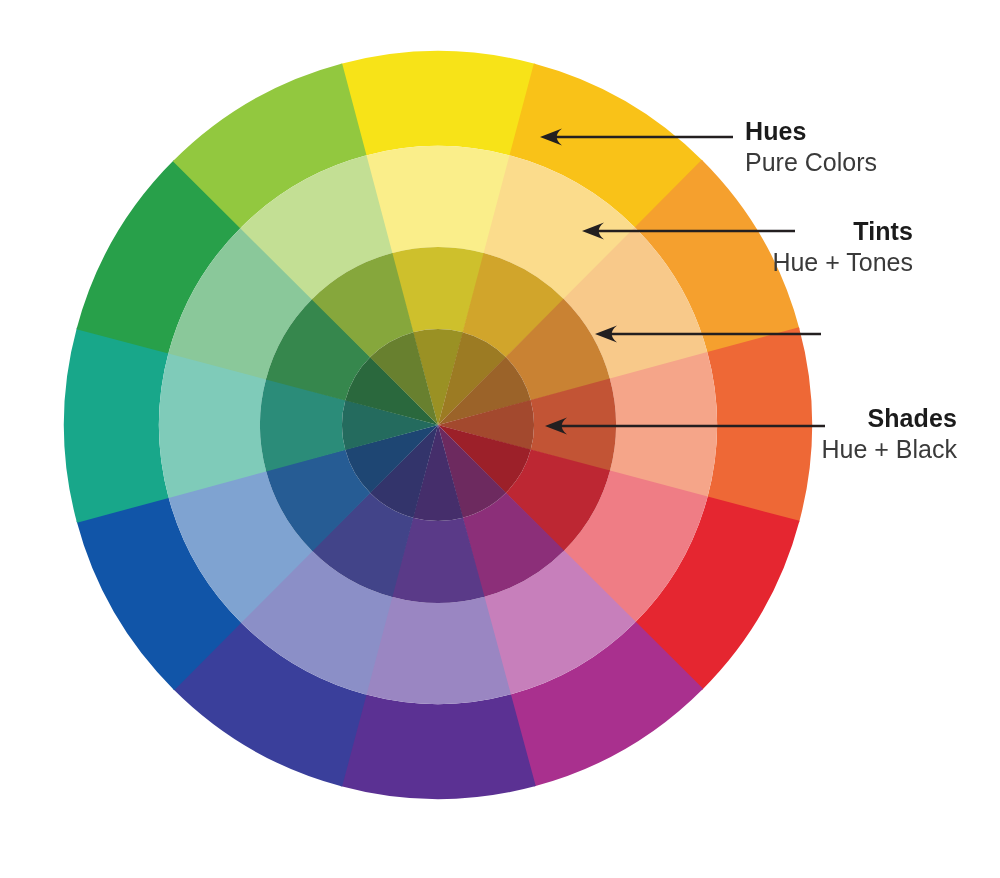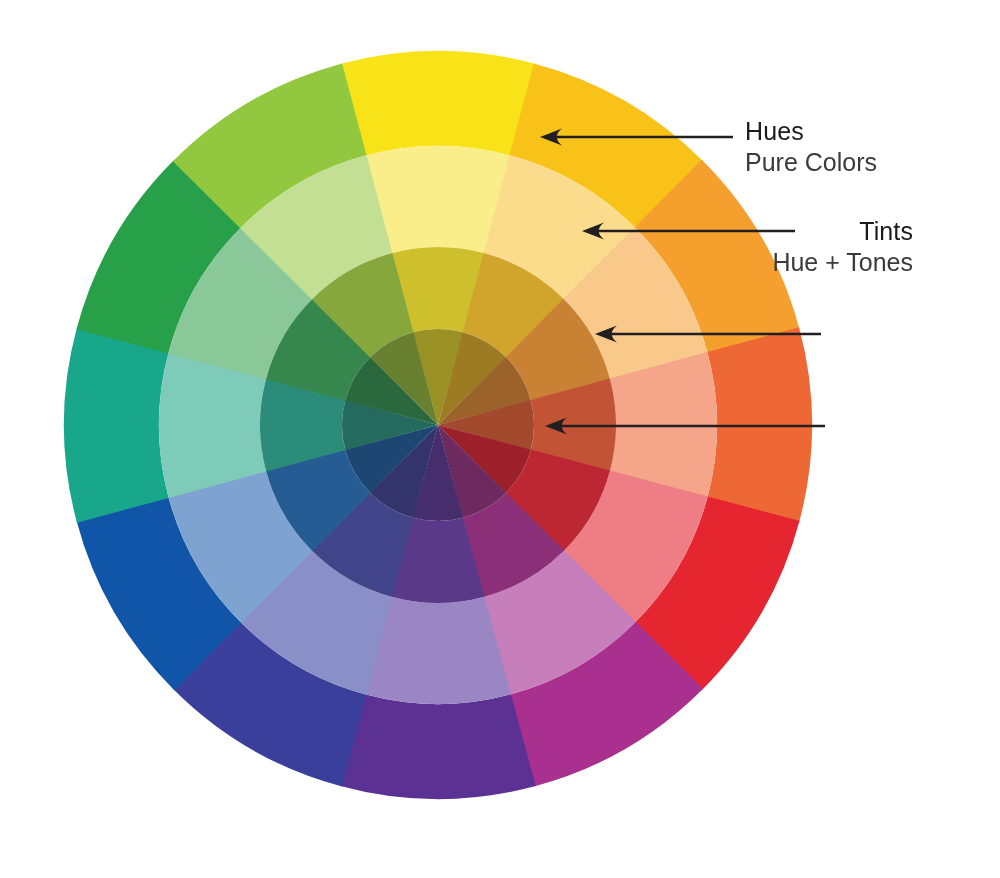--- a/index.html
+++ b/index.html
@@ -22,21 +22,21 @@
     left: 0;
     top: 0;
     width: 1000px;
     height: 878px;
   }
   .callout {
     position: absolute;
     white-space: nowrap;
   }
   .callout .title {
-    font-weight: normal;
+    font-weight: bold;
     font-size: 25px;
     color: #1b1b1b;
     letter-spacing: 0.1px;
     line-height: 1.05;
   }
   .callout .sub {
     font-size: 25px;
     color: #3a3a3a;
     line-height: 1.35;
     margin-top: 2px;
@@ -127,14 +127,18 @@
     <div class="title">Hues</div>
     <div class="sub">Pure Colors</div>
   </div>
 
   <div class="callout right-align" id="callout-tints" style="left: auto; top: 218px; right: 87px;">
     <div class="title">Tints</div>
     <div class="sub">Hue + Tones</div>
   </div>
 
 
+  <div class="callout right-align" id="callout-shades" style="left: auto; top: 405px; right: 43px;">
+    <div class="title">Shades</div>
+    <div class="sub">Hue + Black</div>
+  </div>
 
 </div>
 
 </body></html>

